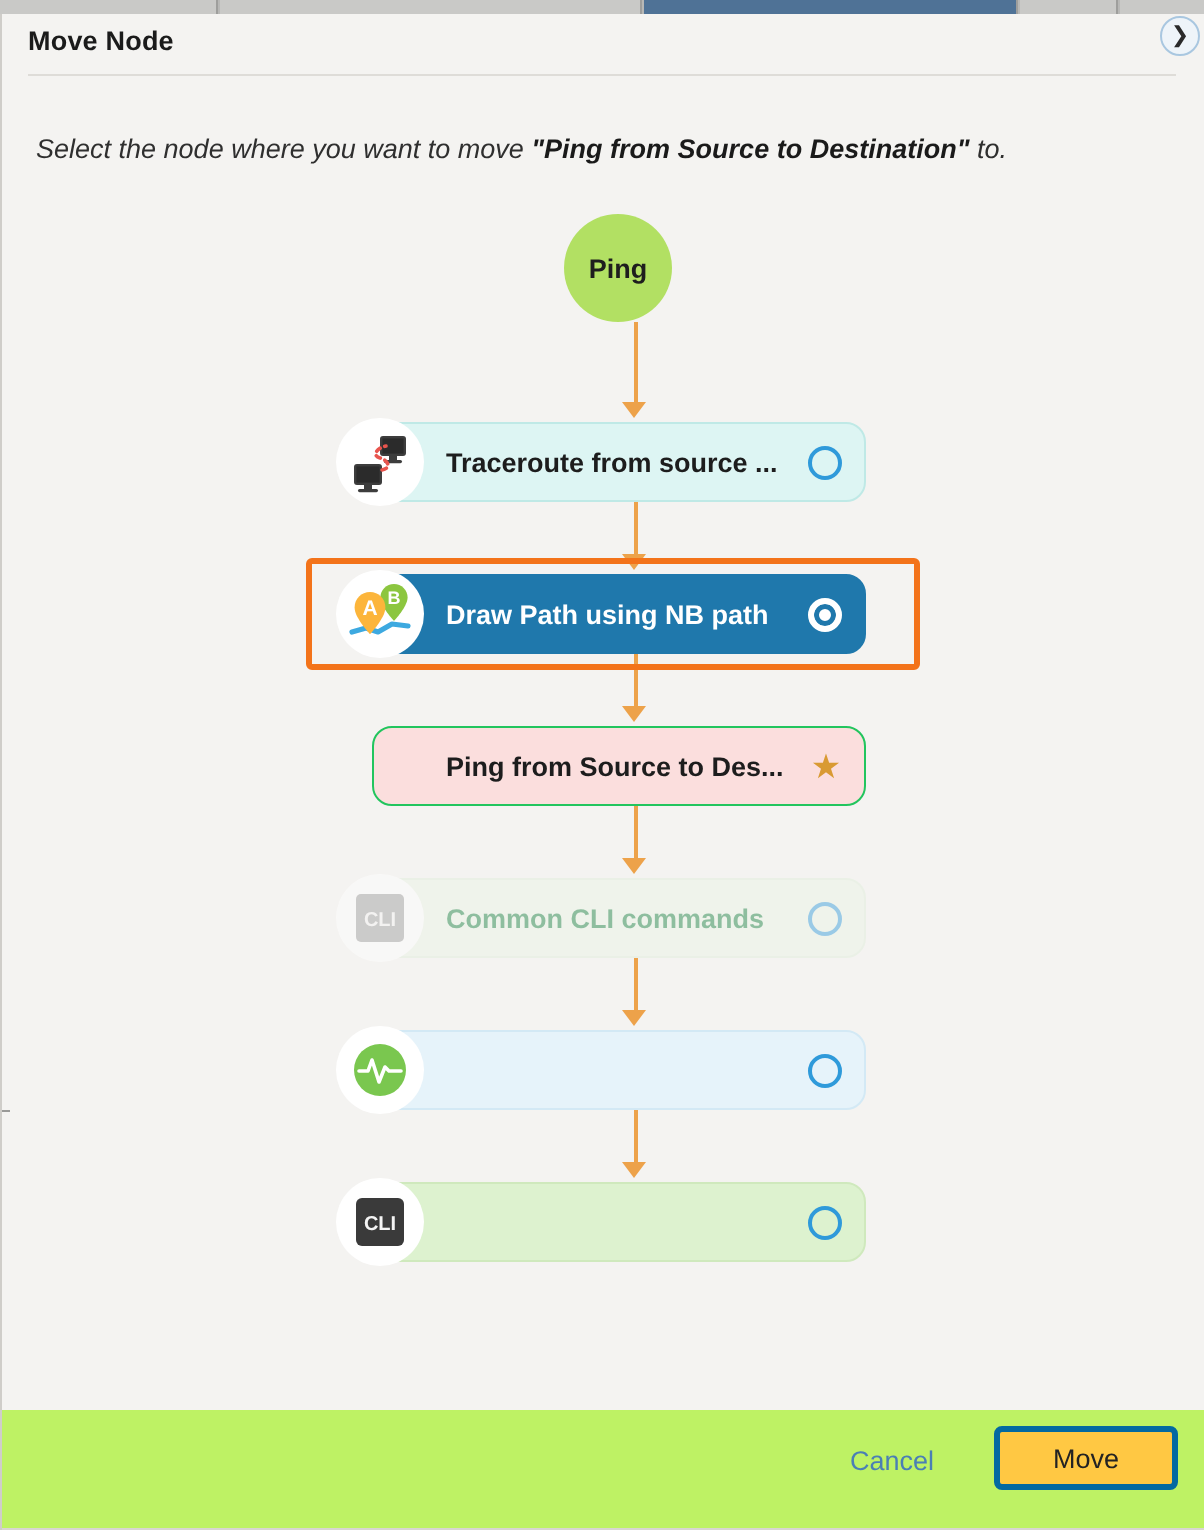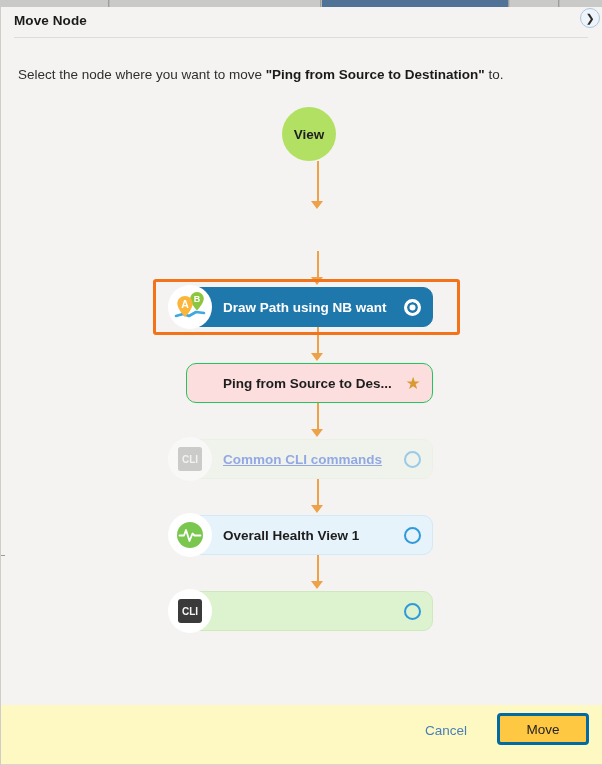--- a/index.html
+++ b/index.html
@@ -39,21 +39,21 @@
   #expand-chevron{
     position:absolute;right:2px;top:1px;width:20px;height:20px;
     border-radius:50%;
     background:#eef4f9;border:1px solid #a9c7e0;
     box-sizing:border-box;
     color:#2a2a2a;font-size:11px;line-height:18px;text-align:center;
     overflow:hidden;
   }
   #instruction{
     position:absolute;left:17px;top:60px;width:560px;
-    font-size:13.5px;color:#2f2f2f;
+    font-size:13.5px;color:#2f2f2f;font-style:italic;
   }
   #instruction b{font-weight:bold;color:#1a1a1a;}
 
   
   #flow{
     position:absolute;left:0;top:88px;width:602px;height:560px;
   }
   .connector{
     position:absolute;left:316px;width:2px;background:#eda24a;
   }
@@ -108,36 +108,36 @@
   .v-blue{background:#e6f3fa;border:1px solid #d3e9f5;}
 
   .v-selected{background:#1f78ac;border:1px solid #1f78ac;}
   .v-selected .node-label{color:#ffffff;}
   .v-selected .node-radio{
     border:3px solid #ffffff;background:#ffffff;
     box-shadow:inset 0 0 0 2.5px #1f78ac;
   }
 
   .dimmed{opacity:.45;}
-  .dimmed .node-label{color:#1d4ed8;text-decoration:underline;}
+  .dimmed .node-label{color:#15803d;}
 
   
   #selection-frame{
     position:absolute;left:152px;width:307px;height:56px;
     border:3px solid #f3731a;border-radius:3px;
     box-sizing:border-box;background:transparent;
   }
 
   
   .ico{width:44px;height:44px;display:block;}
 
   
   #footer{
     position:absolute;left:0;bottom:0;width:602px;height:60px;
-    background:#fef9c3;
+    background:#bef264;
   }
   #cancel-button{
     position:absolute;right:136px;top:18px;
     font-size:13.5px;color:#4a7fb5;cursor:pointer;
     text-decoration:none;
   }
   #move-button{
     position:absolute;right:14px;top:8px;
     width:92px;height:32px;border-radius:4px;
     background:#ffc843;border:3px solid #0369a1;
@@ -174,21 +174,21 @@
 
   <div id="expand-chevron">❯</div>
 
   <div id="instruction">
     <span>Select the node where you want to move </span><b>"Ping from Source to Destination"</b><span> to.</span>
   </div>
 
   <div id="flow">
 
     <div id="start-node">
-      <span>View</span>
+      <span>Ping</span>
     </div>
 
     <div class="connector" style="top:66px;height:42px;"></div>
     <div class="arrowhead" style="top:106px;"></div>
 
     <div class="connector" style="top:156px;height:28px;"></div>
     <div class="arrowhead" style="top:182px;"></div>
 
     <div class="connector" style="top:232px;height:28px;"></div>
     <div class="arrowhead" style="top:258px;"></div>
@@ -197,24 +197,43 @@
     <div class="arrowhead" style="top:334px;"></div>
 
     <div class="connector" style="top:384px;height:28px;"></div>
     <div class="arrowhead" style="top:410px;"></div>
 
     <div class="connector" style="top:460px;height:28px;"></div>
     <div class="arrowhead" style="top:486px;"></div>
 
     <div id="selection-frame" style="top:184px;"></div>
 
+    <div class="node-row" style="top:116px;">
+      <div class="node v-cyan">
+        <span class="node-label">Traceroute from source ...</span>
+        <span class="node-radio"></span>
+      </div>
+      <div class="node-icon">
+        <svg class="ico" viewBox="0 0 44 44">
+          <rect x="22" y="9" width="13" height="10" rx="1.5" fill="#3d3d3d"></rect>
+          <rect x="23.2" y="10.2" width="10.6" height="7.6" fill="#2b2b2b"></rect>
+          <rect x="26.5" y="19" width="4" height="2.4" fill="#3d3d3d"></rect>
+          <rect x="24" y="21" width="9" height="1.6" rx=".8" fill="#3d3d3d"></rect>
+          <rect x="9" y="23" width="14" height="10.5" rx="1.5" fill="#3d3d3d"></rect>
+          <rect x="10.2" y="24.2" width="11.6" height="8.1" fill="#2b2b2b"></rect>
+          <rect x="14" y="33.5" width="4" height="2.4" fill="#3d3d3d"></rect>
+          <rect x="11" y="35.5" width="10" height="1.6" rx=".8" fill="#3d3d3d"></rect>
+          <path d="M23 26 C 28 25, 26 21, 22 20 C 18 19, 20 15, 25 14" fill="none" stroke="#e8554e" stroke-width="1.8" stroke-linecap="round" stroke-dasharray="2.4 2.4"></path>
+        </svg>
+      </div>
+    </div>
 
     <div class="node-row" style="top:192px;">
       <div class="node v-selected">
-        <span class="node-label">Draw Path using NB want</span>
+        <span class="node-label">Draw Path using NB path</span>
         <span class="node-radio"></span>
       </div>
       <div class="node-icon">
         <svg class="ico" viewBox="0 0 44 44">
           <path d="M8 31 L15 29 L21 31 L28 27 L36 28" fill="none" stroke="#3da9e0" stroke-width="2.6" stroke-linecap="round" stroke-linejoin="round"></path>
           <path d="M29 7 C25.2 7 22.2 10 22.2 13.8 C22.2 18.4 29 25.5 29 25.5 C29 25.5 35.8 18.4 35.8 13.8 C35.8 10 32.8 7 29 7 Z" fill="#8cc63f"></path>
           <text x="29" y="17" font-family="'Liberation Sans',sans-serif" font-size="9" font-weight="bold" fill="#ffffff" text-anchor="middle">B</text>
           <path d="M17 11 C12.7 11 9.3 14.4 9.3 18.7 C9.3 24 17 32 17 32 C17 32 24.7 24 24.7 18.7 C24.7 14.4 21.3 11 17 11 Z" fill="#fcb53b"></path>
           <text x="17" y="22.5" font-family="'Liberation Sans',sans-serif" font-size="10.5" font-weight="bold" fill="#ffffff" text-anchor="middle">A</text>
         </svg>
@@ -236,21 +255,20 @@
       <div class="node-icon">
         <svg class="ico" viewBox="0 0 44 44">
           <rect x="10" y="10" width="24" height="24" rx="2.5" fill="#9b9b9b"></rect>
           <text x="22" y="26" font-family="'Liberation Sans',sans-serif" font-size="10" font-weight="bold" fill="#f2f2f2" text-anchor="middle">CLI</text>
         </svg>
       </div>
     </div>
 
     <div class="node-row" style="top:420px;">
       <div class="node v-blue">
-        <span class="node-label">Overall Health View 1</span>
         <span class="node-radio"></span>
       </div>
       <div class="node-icon">
         <svg class="ico" viewBox="0 0 44 44">
           <circle cx="22" cy="22" r="13" fill="#7ac74f"></circle>
           <path d="M11.5 22.5 L16 22.5 L18 17 L21.5 28 L24.5 20.5 L26.5 22.5 L32.5 22.5" fill="none" stroke="#ffffff" stroke-width="1.8" stroke-linecap="round" stroke-linejoin="round"></path>
         </svg>
       </div>
     </div>
 

